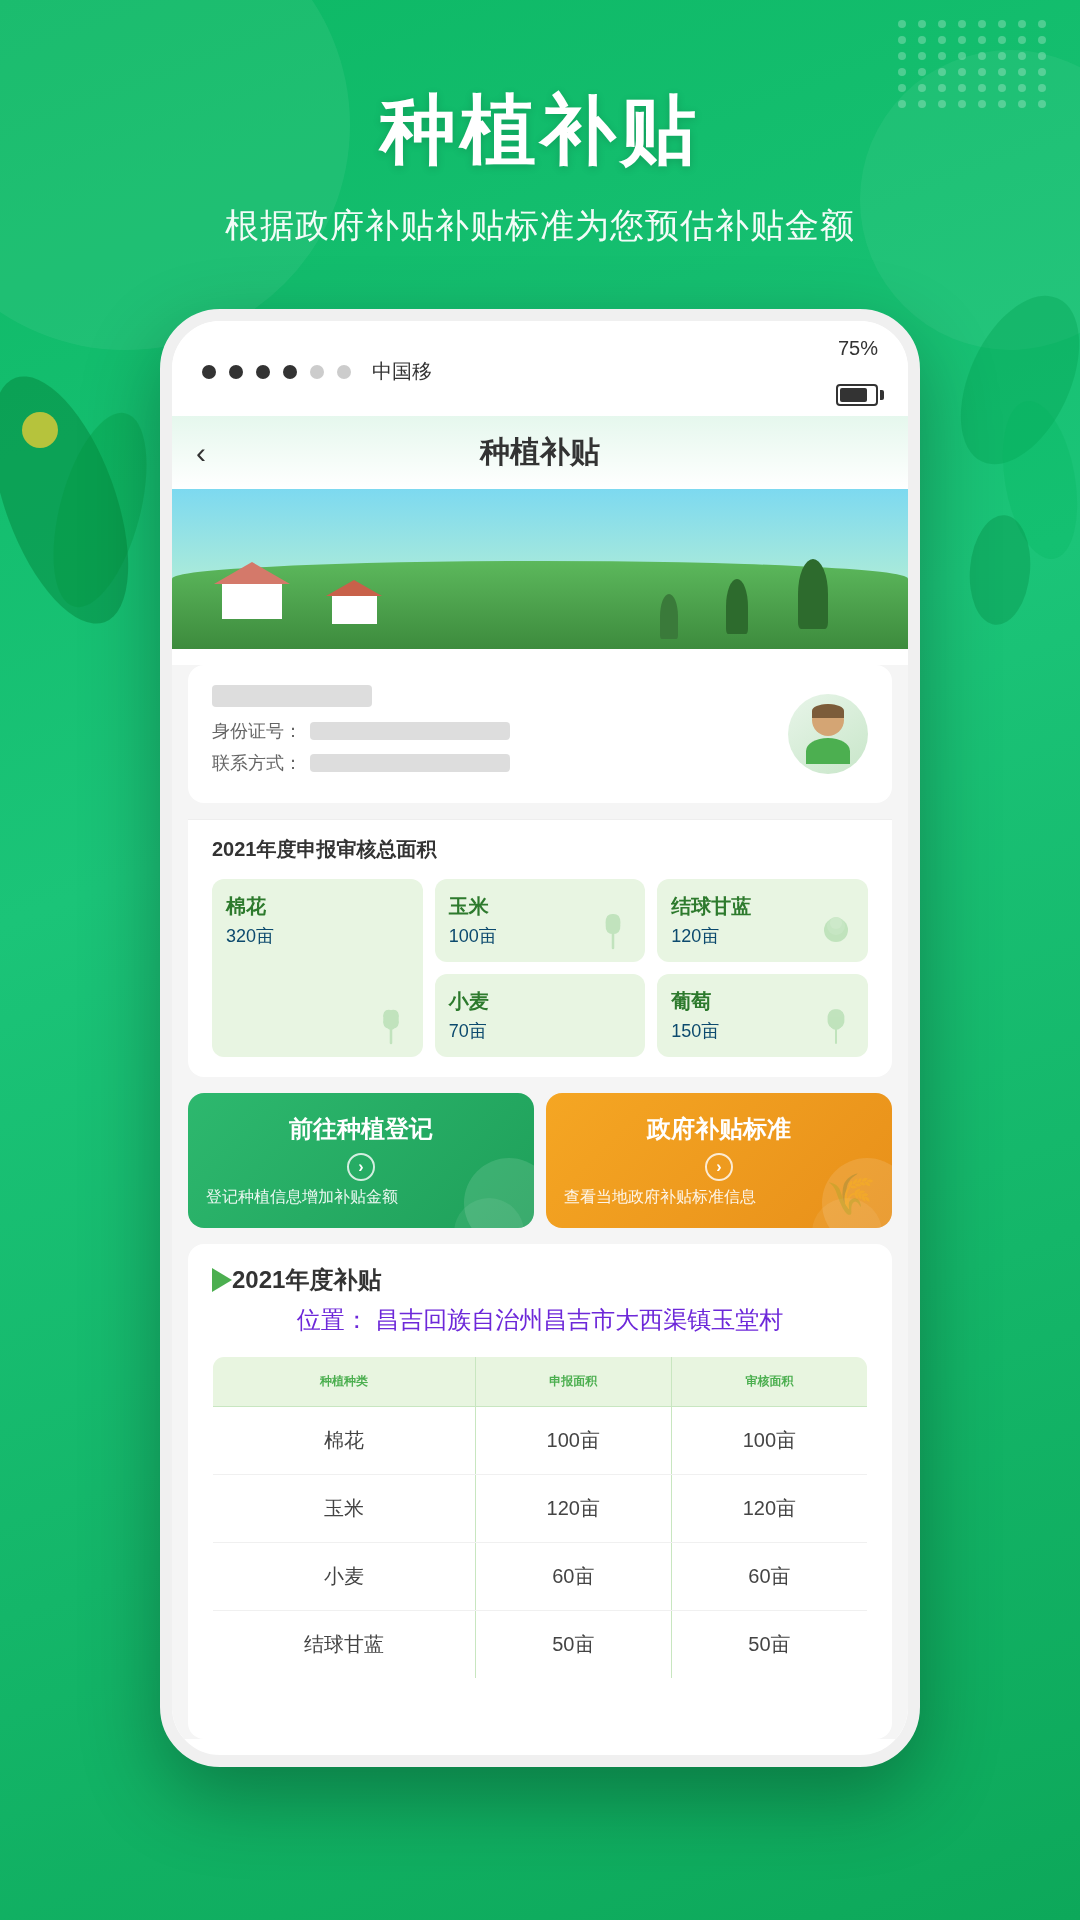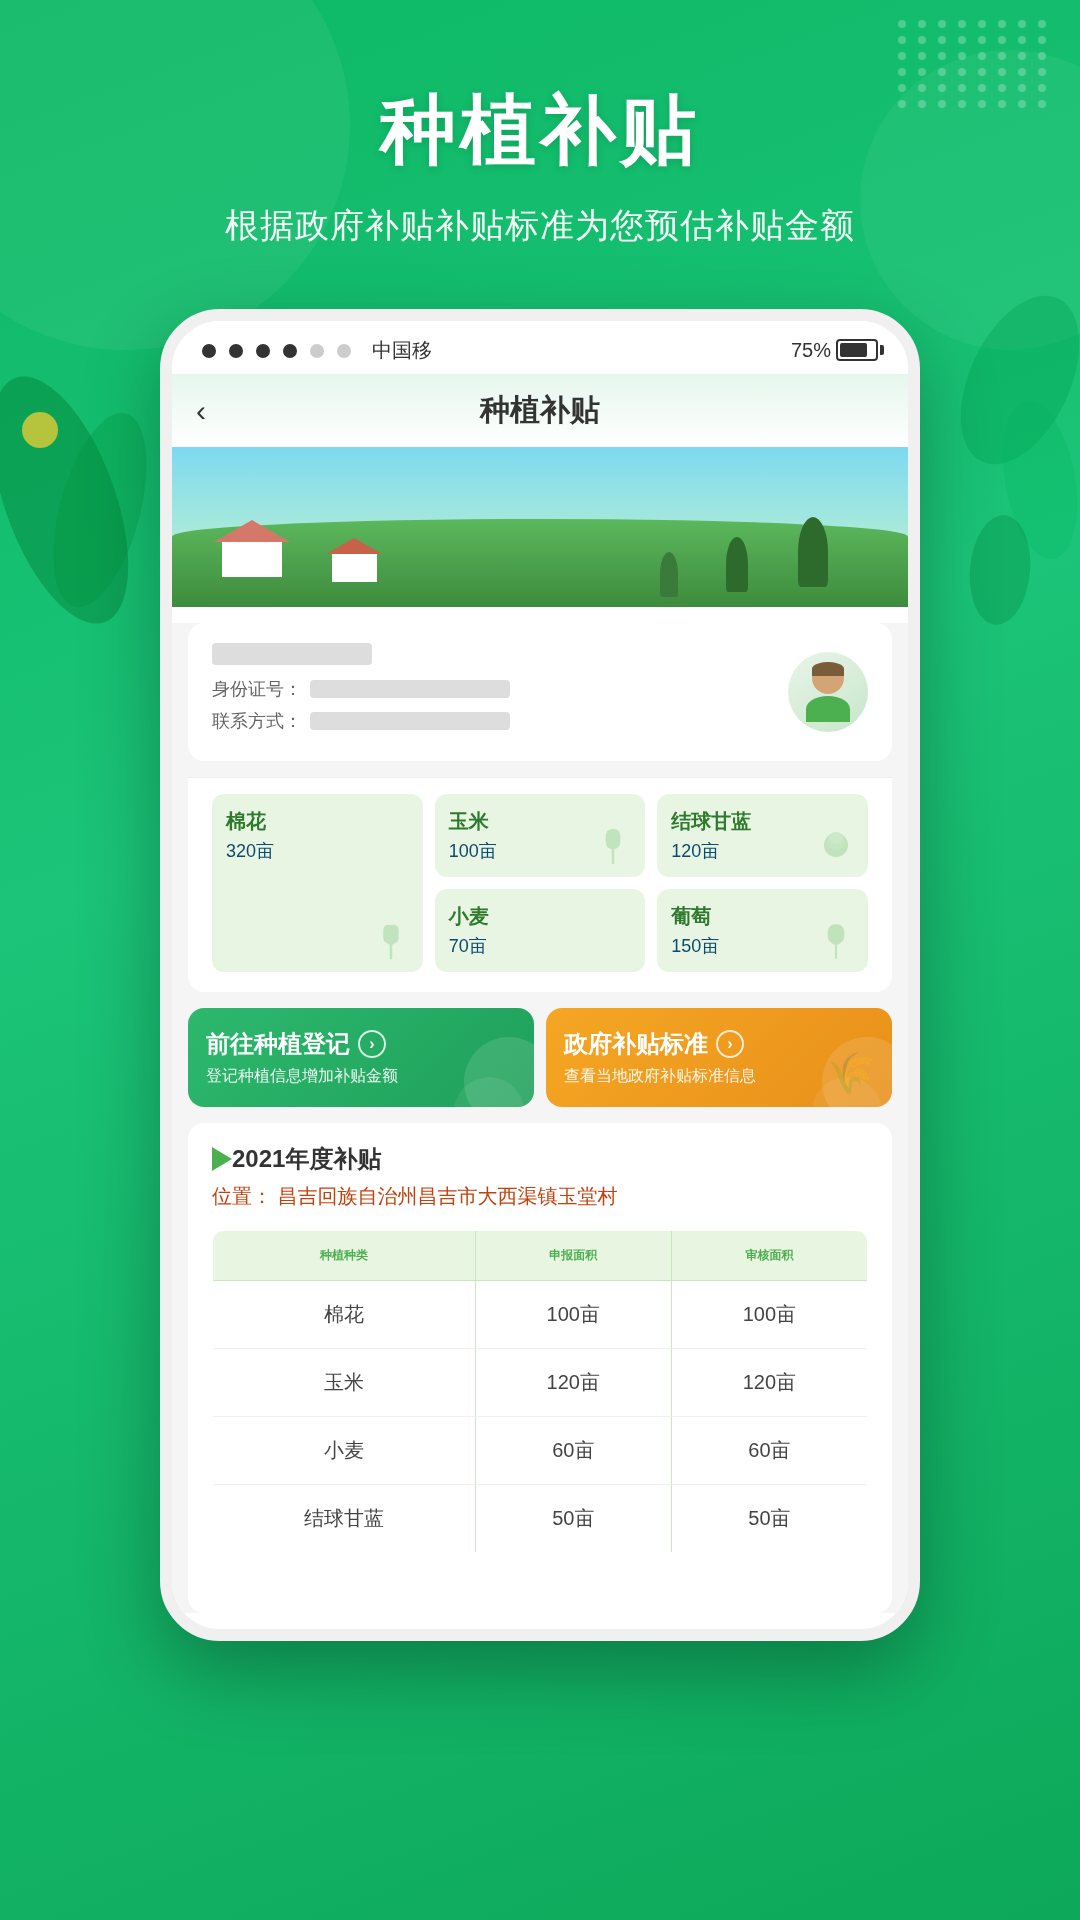--- a/index.html
+++ b/index.html
@@ -106,22 +106,23 @@
     }
     .signal-dot {
       width: 14px; height: 14px;
       border-radius: 50%;
       background: #333;
     }
     .signal-dot.empty { background: #ccc; }
     .carrier-text { font-size: 20px; color: #333; margin-left: 8px; }
     .status-right {
       display: flex;
-      align-items: flex-start;
-      gap: 5px;
+      align-items: flex-end;
+      gap: 24px;
+      flex-direction: column;
     }
     .battery-text { font-size: 20px; color: #333; }
     .battery-icon {
       width: 42px; height: 22px;
       border: 2px solid #333;
       border-radius: 4px;
       position: relative;
       display: inline-block;
     }
     .battery-icon::after {
@@ -372,20 +373,21 @@
       background: linear-gradient(135deg, #f5a623 0%, #e8901a 100%);
     }
     .action-btn-title {
       font-size: 24px;
       font-weight: 700;
       color: #fff;
       margin-bottom: 6px;
       display: flex;
       align-items: center;
       gap: 8px;
+      flex-direction: column;
     }
     .action-btn-circle {
       width: 28px; height: 28px;
       border-radius: 50%;
       border: 2px solid rgba(255,255,255,0.8);
       display: inline-flex;
       align-items: center;
       justify-content: center;
       font-size: 16px;
       color: #fff;
@@ -434,23 +436,24 @@
       border-top: 12px solid transparent;
       border-bottom: 12px solid transparent;
       border-left: 20px solid #4caf50;
     }
     .subsidy-year-title {
       font-size: 24px;
       font-weight: 700;
       color: #333;
     }
     .subsidy-location {
-      font-size: 20px;
-      color: #c2410c;
+      font-size: 24px;
+      color: #6d28d9;
       margin-bottom: 20px;
+      text-align: center;
     }
 
     
     .subsidy-table {
       width: 100%;
       border-collapse: collapse;
       border: 1px solid #c8e6c0;
       border-radius: 12px;
       overflow: hidden;
     }
@@ -635,20 +638,21 @@
               <div class="avatar-hair"></div>
             </div>
             <div class="avatar-body"></div>
           </div>
         </div>
       </div>
 
       <div class="user-card-divider"></div>
 
       <div class="area-section">
+        <div class="area-title">2021年度申报审核总面积</div>
         <div class="crop-grid">
 
           <div class="crop-card large">
             <div class="crop-name">棉花</div>
             <div class="crop-area">320亩</div>
             <div class="crop-icon">
               <svg viewBox="0 0 44 44" fill="none">
                 <path d="M22 40 L22 10" stroke="#4caf50" stroke-width="2.5" stroke-linecap="round"></path>
                 <ellipse cx="22" cy="16" rx="7" ry="10" fill="#4caf50" transform="rotate(-30,22,16)"></ellipse>
                 <ellipse cx="22" cy="16" rx="7" ry="10" fill="#4caf50" transform="rotate(30,22,16)"></ellipse>

